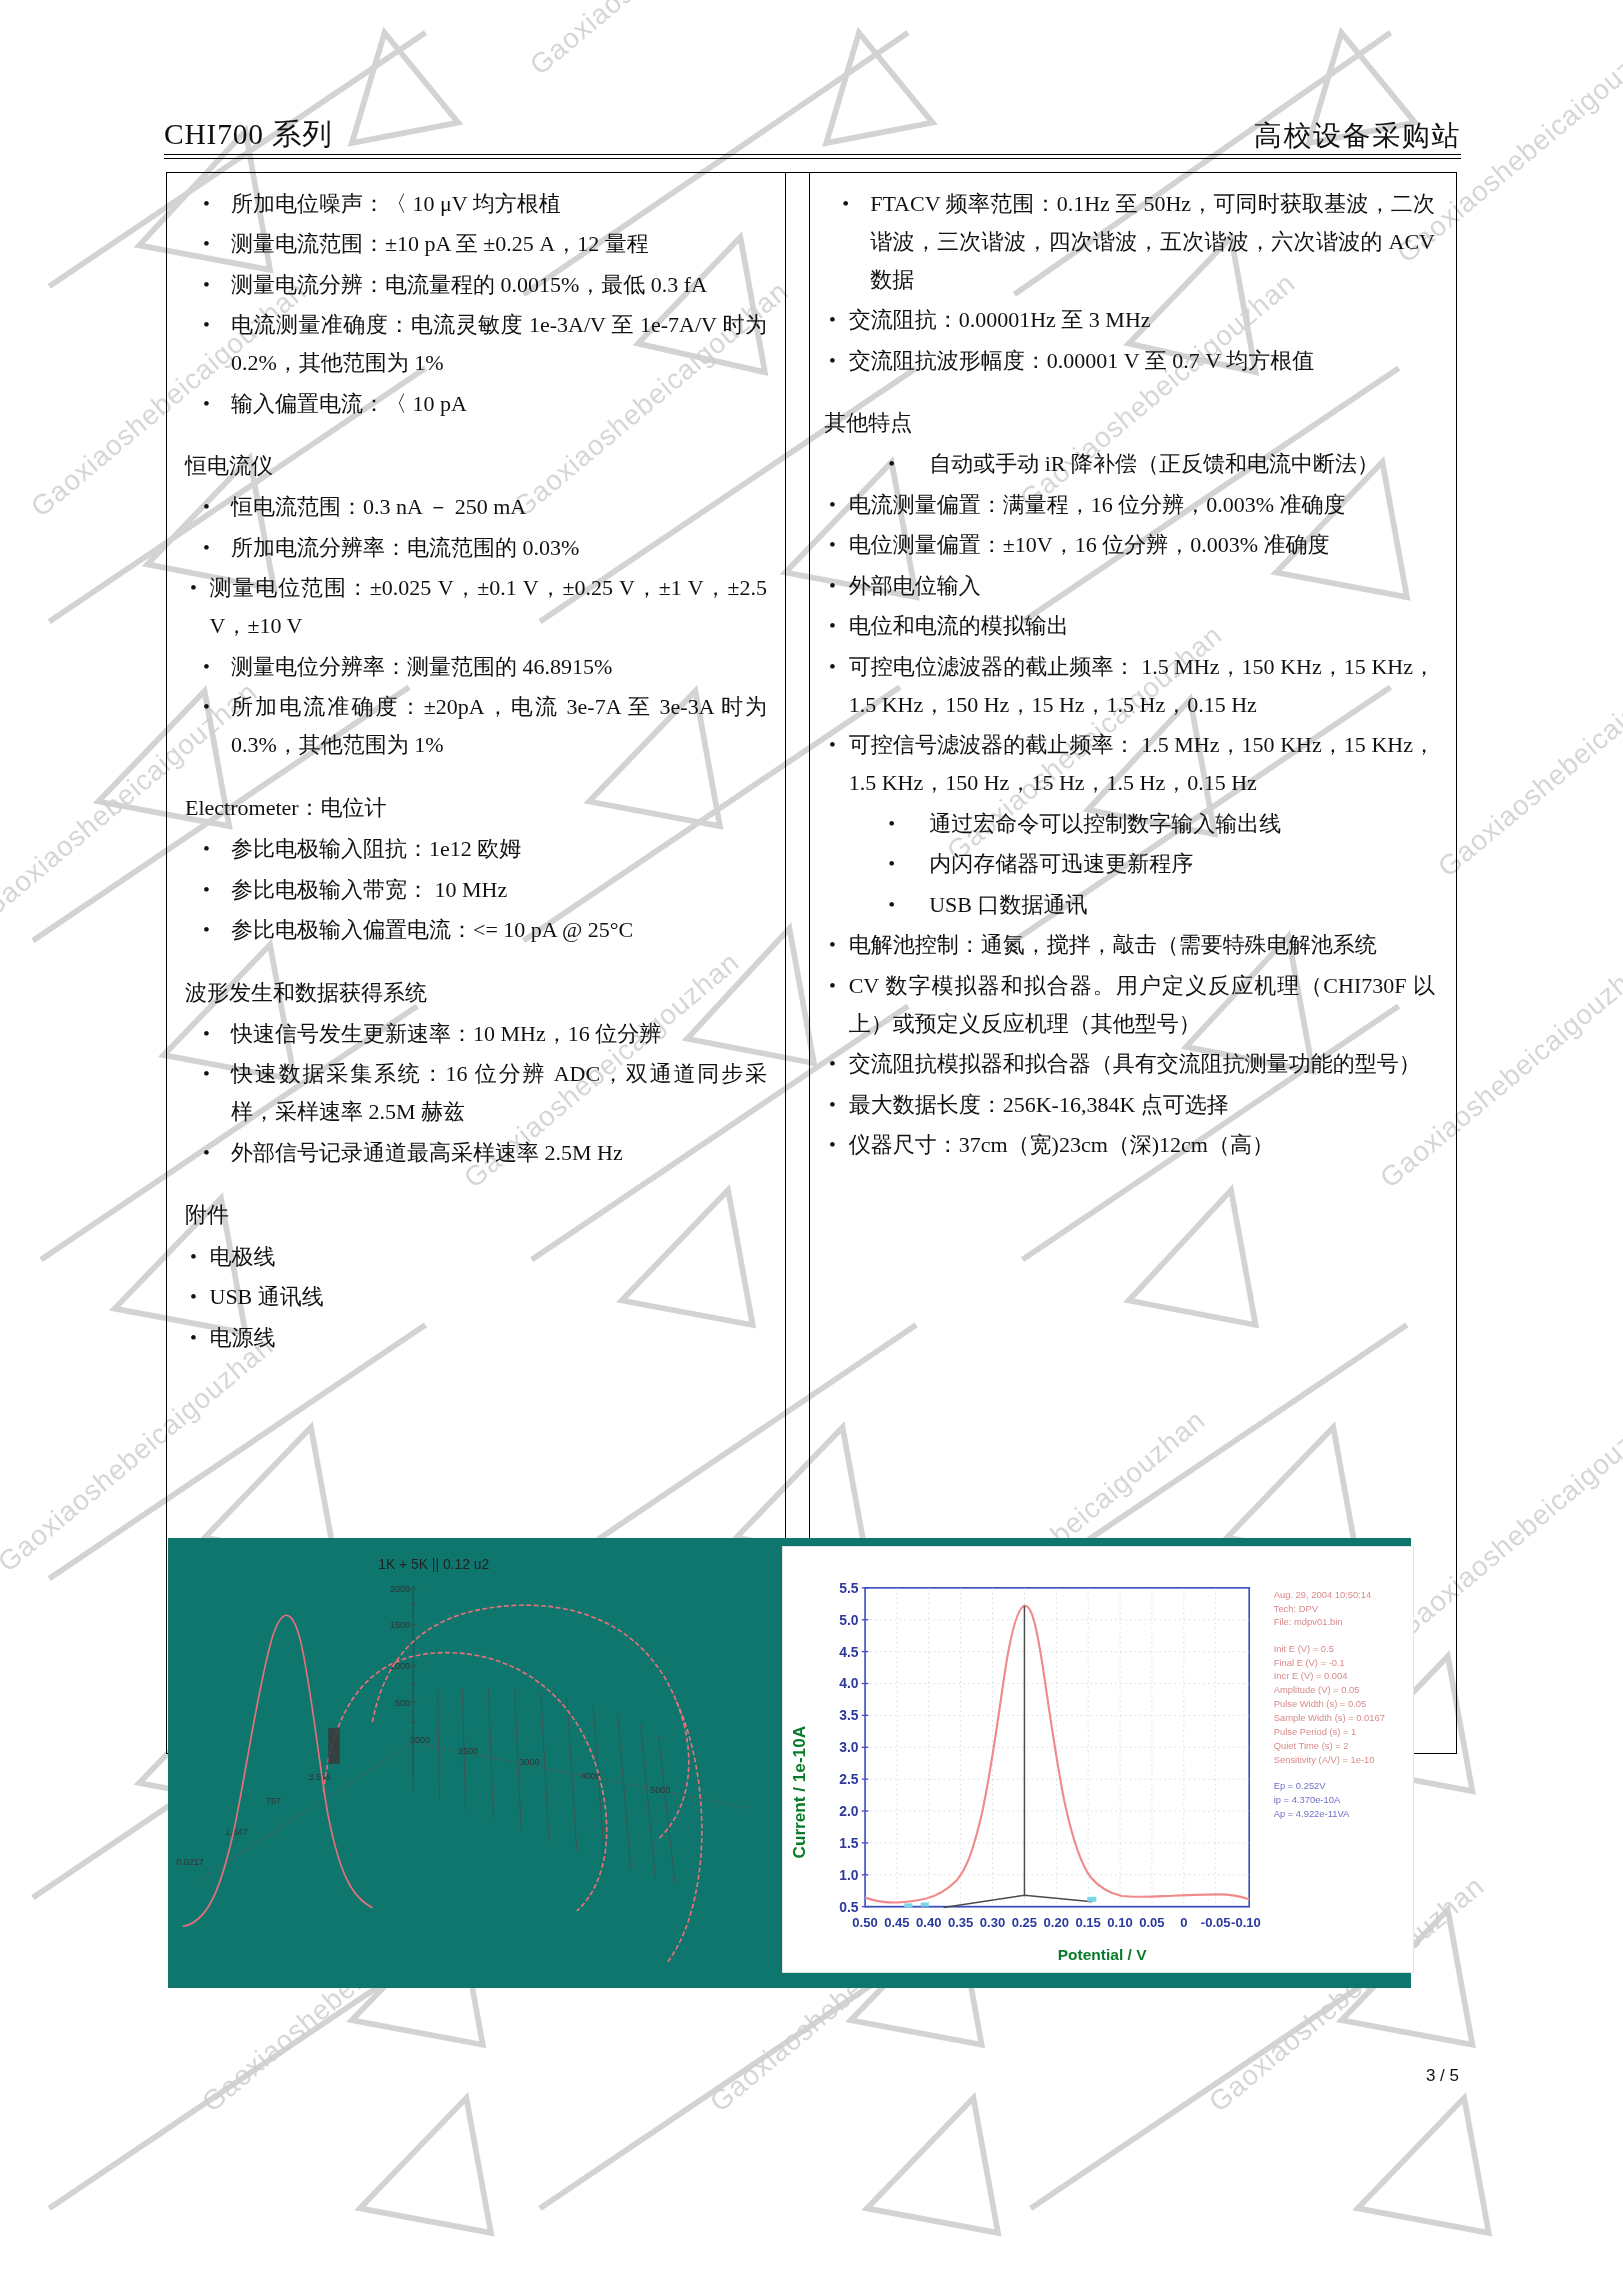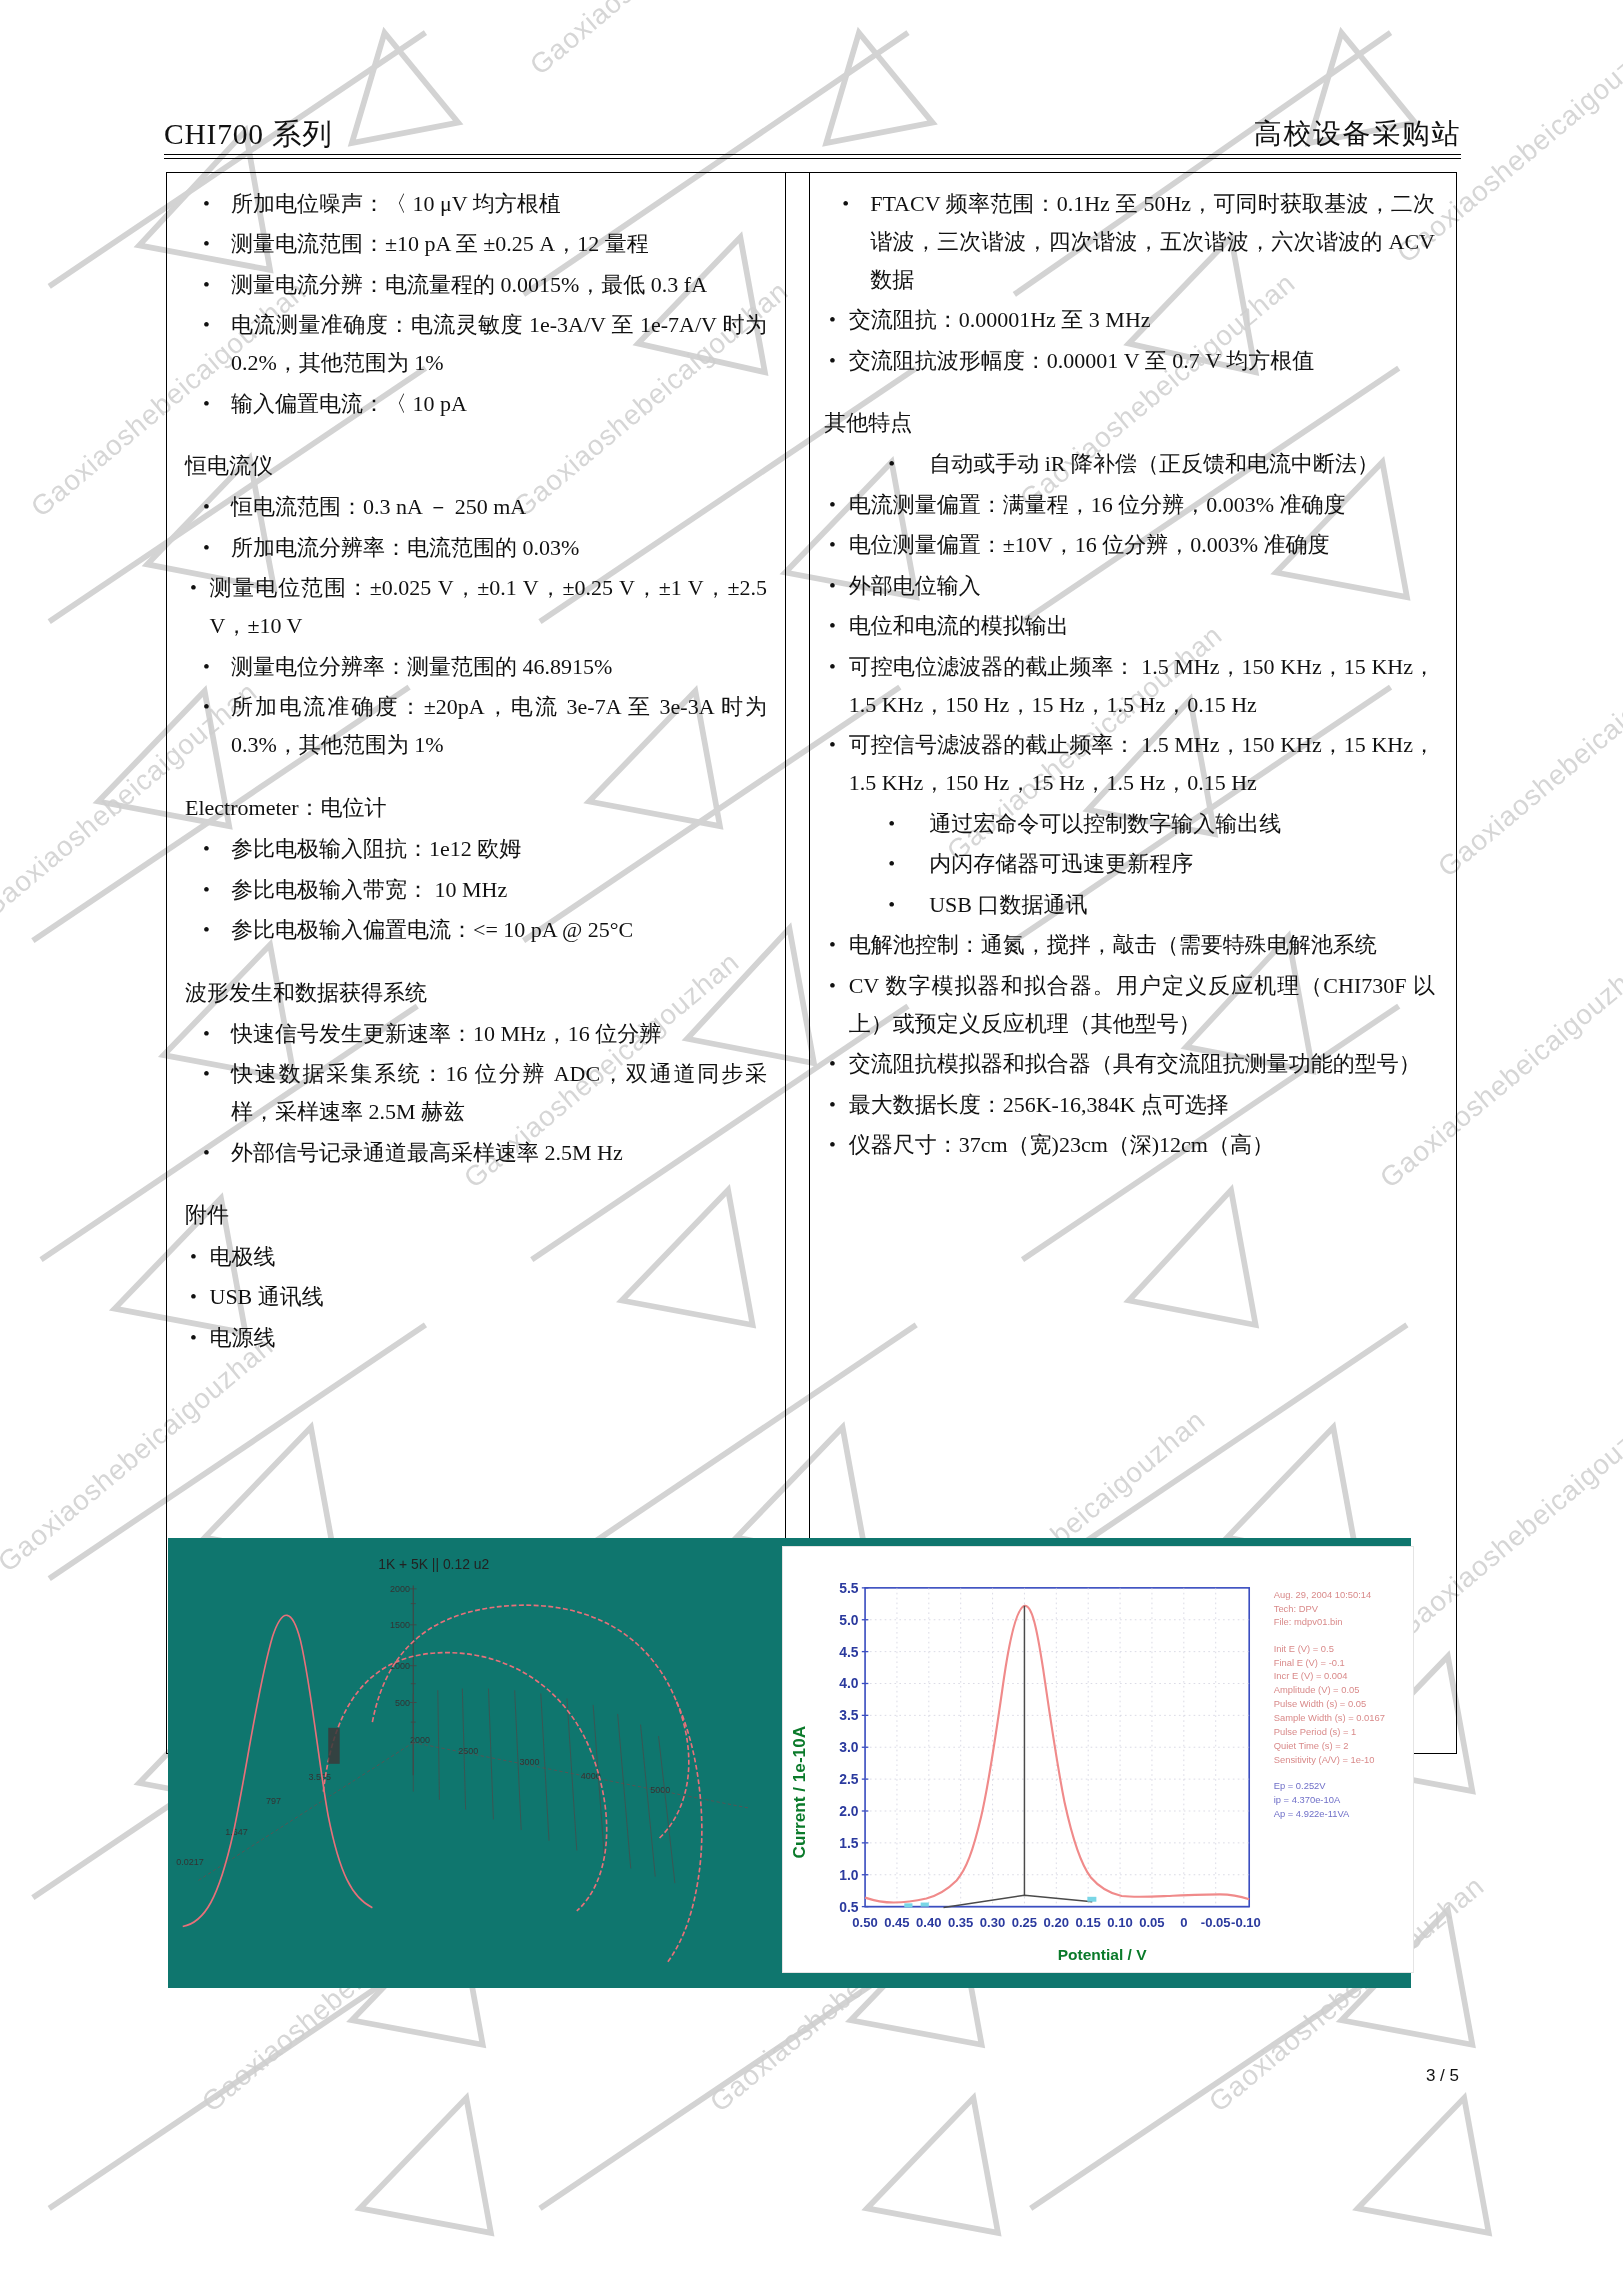--- a/index.html
+++ b/index.html
@@ -12,21 +12,21 @@
   .wm-layer{position:absolute;inset:0;pointer-events:none;z-index:0;}
   .wm-text{
     position:absolute;color:#cfcfcf;opacity:.85;white-space:nowrap;
     font-family:"Liberation Sans","DejaVu Sans",sans-serif;
     font-size:28px;letter-spacing:0.8px;transform-origin:left top;
   }
   
   .page{position:absolute;inset:0;z-index:2;}
   .header{
     position:absolute;left:164px;top:115px;width:1297px;
-    display:flex;justify-content:space-between;
+    display:flex;justify-content:space-between;align-items:flex-end;
   }
   .hdr-left{font-size:29.5px;font-family:"Liberation Serif",serif;letter-spacing:0.8px;}
   .hdr-right{font-size:28px;font-family:"Liberation Serif",serif;letter-spacing:1.6px;}
   .hdr-rule{position:absolute;left:164px;top:154px;width:1297px;height:0;
     border-top:1.6px solid #000;}
   .hdr-rule2{position:absolute;left:164px;top:158px;width:1297px;height:0;
     border-top:0.8px solid #000;}
 
   
   .spec-table{

